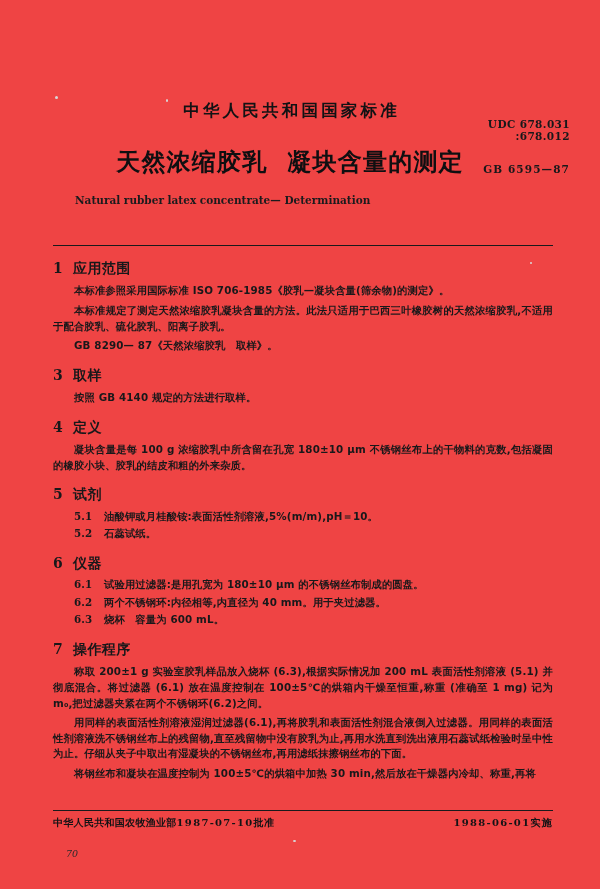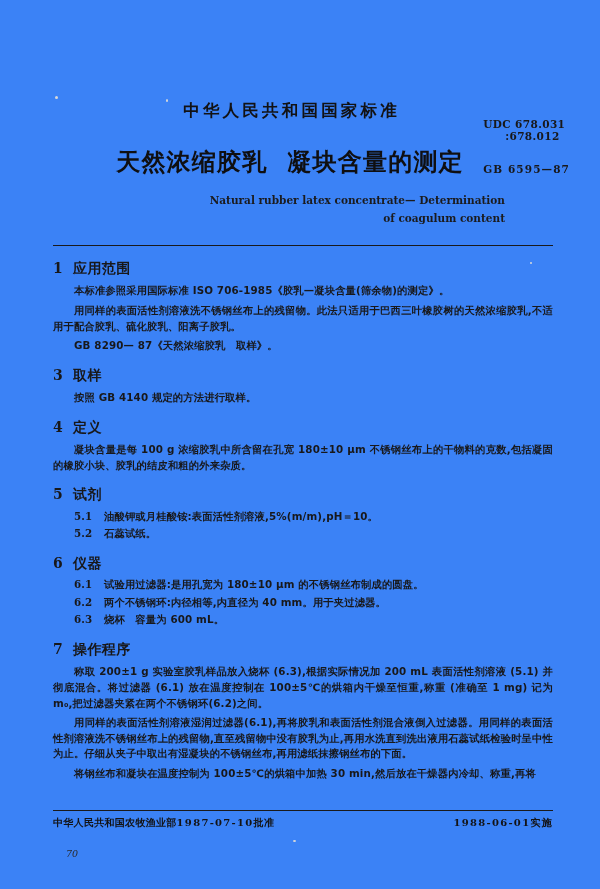--- a/index.html
+++ b/index.html
@@ -8,21 +8,21 @@
     padding: 0;
     background: #ffffff;
   }
   body {
     font-family: "DejaVu Sans", "Liberation Sans", sans-serif;
   }
   .page {
     position: relative;
     width: 600px;
     height: 889px;
-    background: #3b82f6;
+    background: #ef4444;
     overflow: hidden;
     box-sizing: border-box;
     color: #18181a;
   }
   
   .masthead {
     position: absolute;
     left: 0;
     top: 100px;
     width: 600px;
@@ -46,33 +46,33 @@
     letter-spacing: 1.2px;
     color: #0f0f11;
   }
   .doc-title .gap {
     display: inline-block;
     width: 20px;
   }
   .en-title {
     margin: 13px auto 0 75px;
     width: 430px;
-    text-align: right;
+    text-align: left;
     font-family: "DejaVu Serif", "Liberation Serif", serif;
     font-size: 10.5px;
     font-weight: bold;
     line-height: 1.75;
     color: #1b1b1d;
   }
   
   .meta-block {
     position: absolute;
     right: 30px;
     top: 118px;
-    text-align: left;
+    text-align: right;
     font-family: "DejaVu Serif", "Liberation Serif", serif;
     font-size: 10.5px;
     font-weight: bold;
     color: #18181a;
     letter-spacing: 0.4px;
   }
   .udc-line1 { white-space: nowrap; }
   .udc-line2 {
     white-space: nowrap;
     padding-left: 22px;
@@ -177,39 +177,38 @@
 
 <div class="page">
 
   <div class="masthead">
     <div class="nation-line">中华人民共和国国家标准</div>
     <div class="doc-title">
       <span>天然浓缩胶乳</span><span class="gap"></span><span>凝块含量的测定</span>
     </div>
     <div class="en-title">
       <div>Natural rubber latex concentrate— Determination</div>
-      <div>of coagulum content</div>
     </div>
   </div>
 
   <div class="meta-block">
     <div class="udc-line1">UDC 678.031</div>
     <div class="udc-line2">:678.012</div>
     <div class="std-no">GB 6595—87</div>
   </div>
 
   <div class="rule-top"></div>
 
   <div class="content">
 
     <div class="sec-head">
       <span class="num">1</span><span>应用范围</span>
     </div>
     <p class="para">本标准参照采用国际标准 ISO 706-1985《胶乳—凝块含量(筛余物)的测定》。</p>
-    <p class="para">用同样的表面活性剂溶液洗不锈钢丝布上的残留物。此法只适用于巴西三叶橡胶树的天然浓缩胶乳,不适用于配合胶乳、硫化胶乳、阳离子胶乳。</p>
+    <p class="para">本标准规定了测定天然浓缩胶乳凝块含量的方法。此法只适用于巴西三叶橡胶树的天然浓缩胶乳,不适用于配合胶乳、硫化胶乳、阳离子胶乳。</p>
 
     <p class="para">GB 8290— 87《天然浓缩胶乳　取样》。</p>
 
     <div class="sec-head">
       <span class="num">3</span><span>取样</span>
     </div>
     <p class="para">按照 GB 4140 规定的方法进行取样。</p>
 
     <div class="sec-head">
       <span class="num">4</span><span>定义</span>

